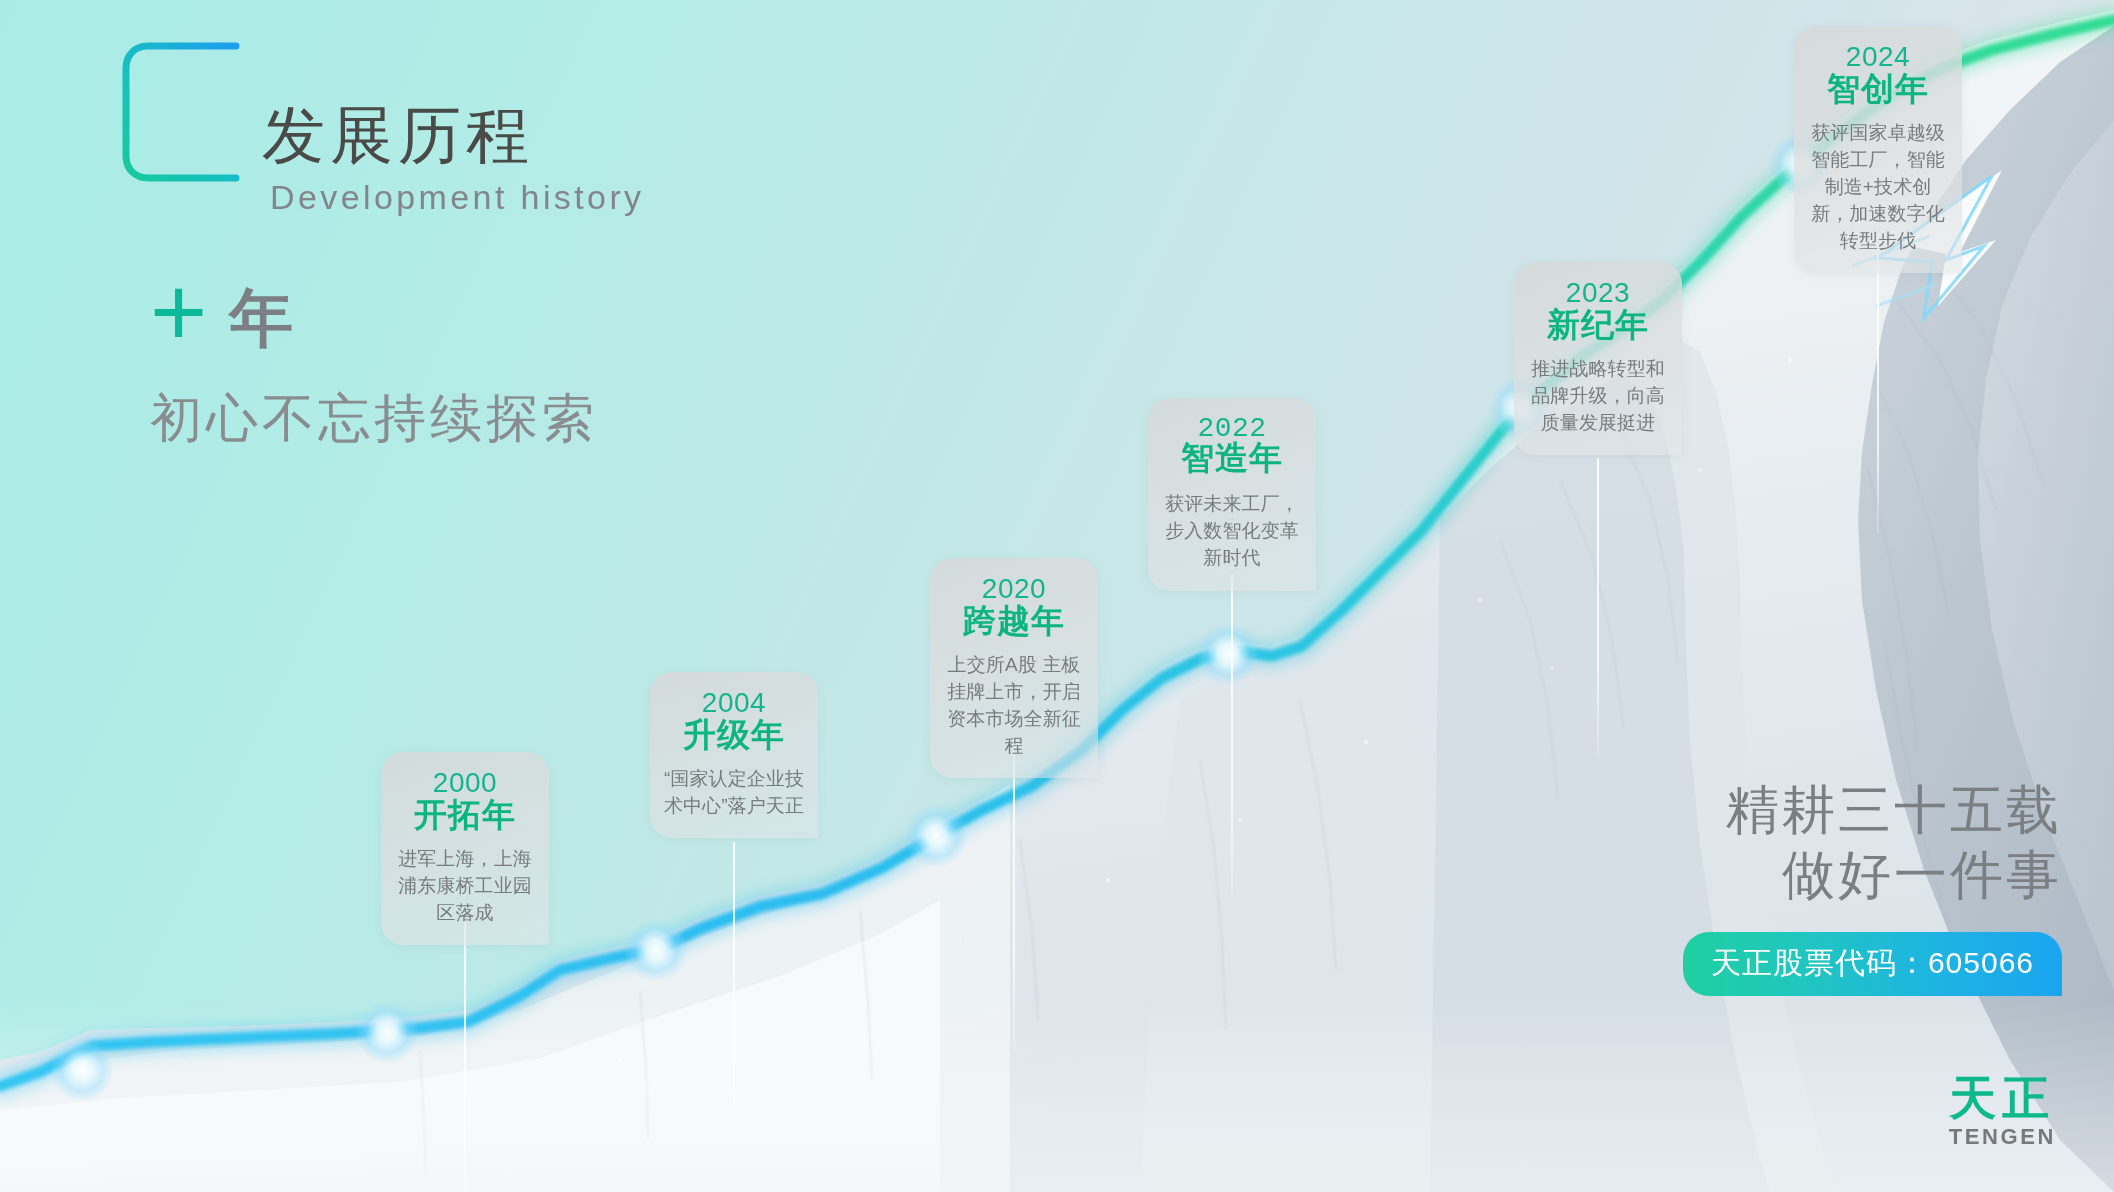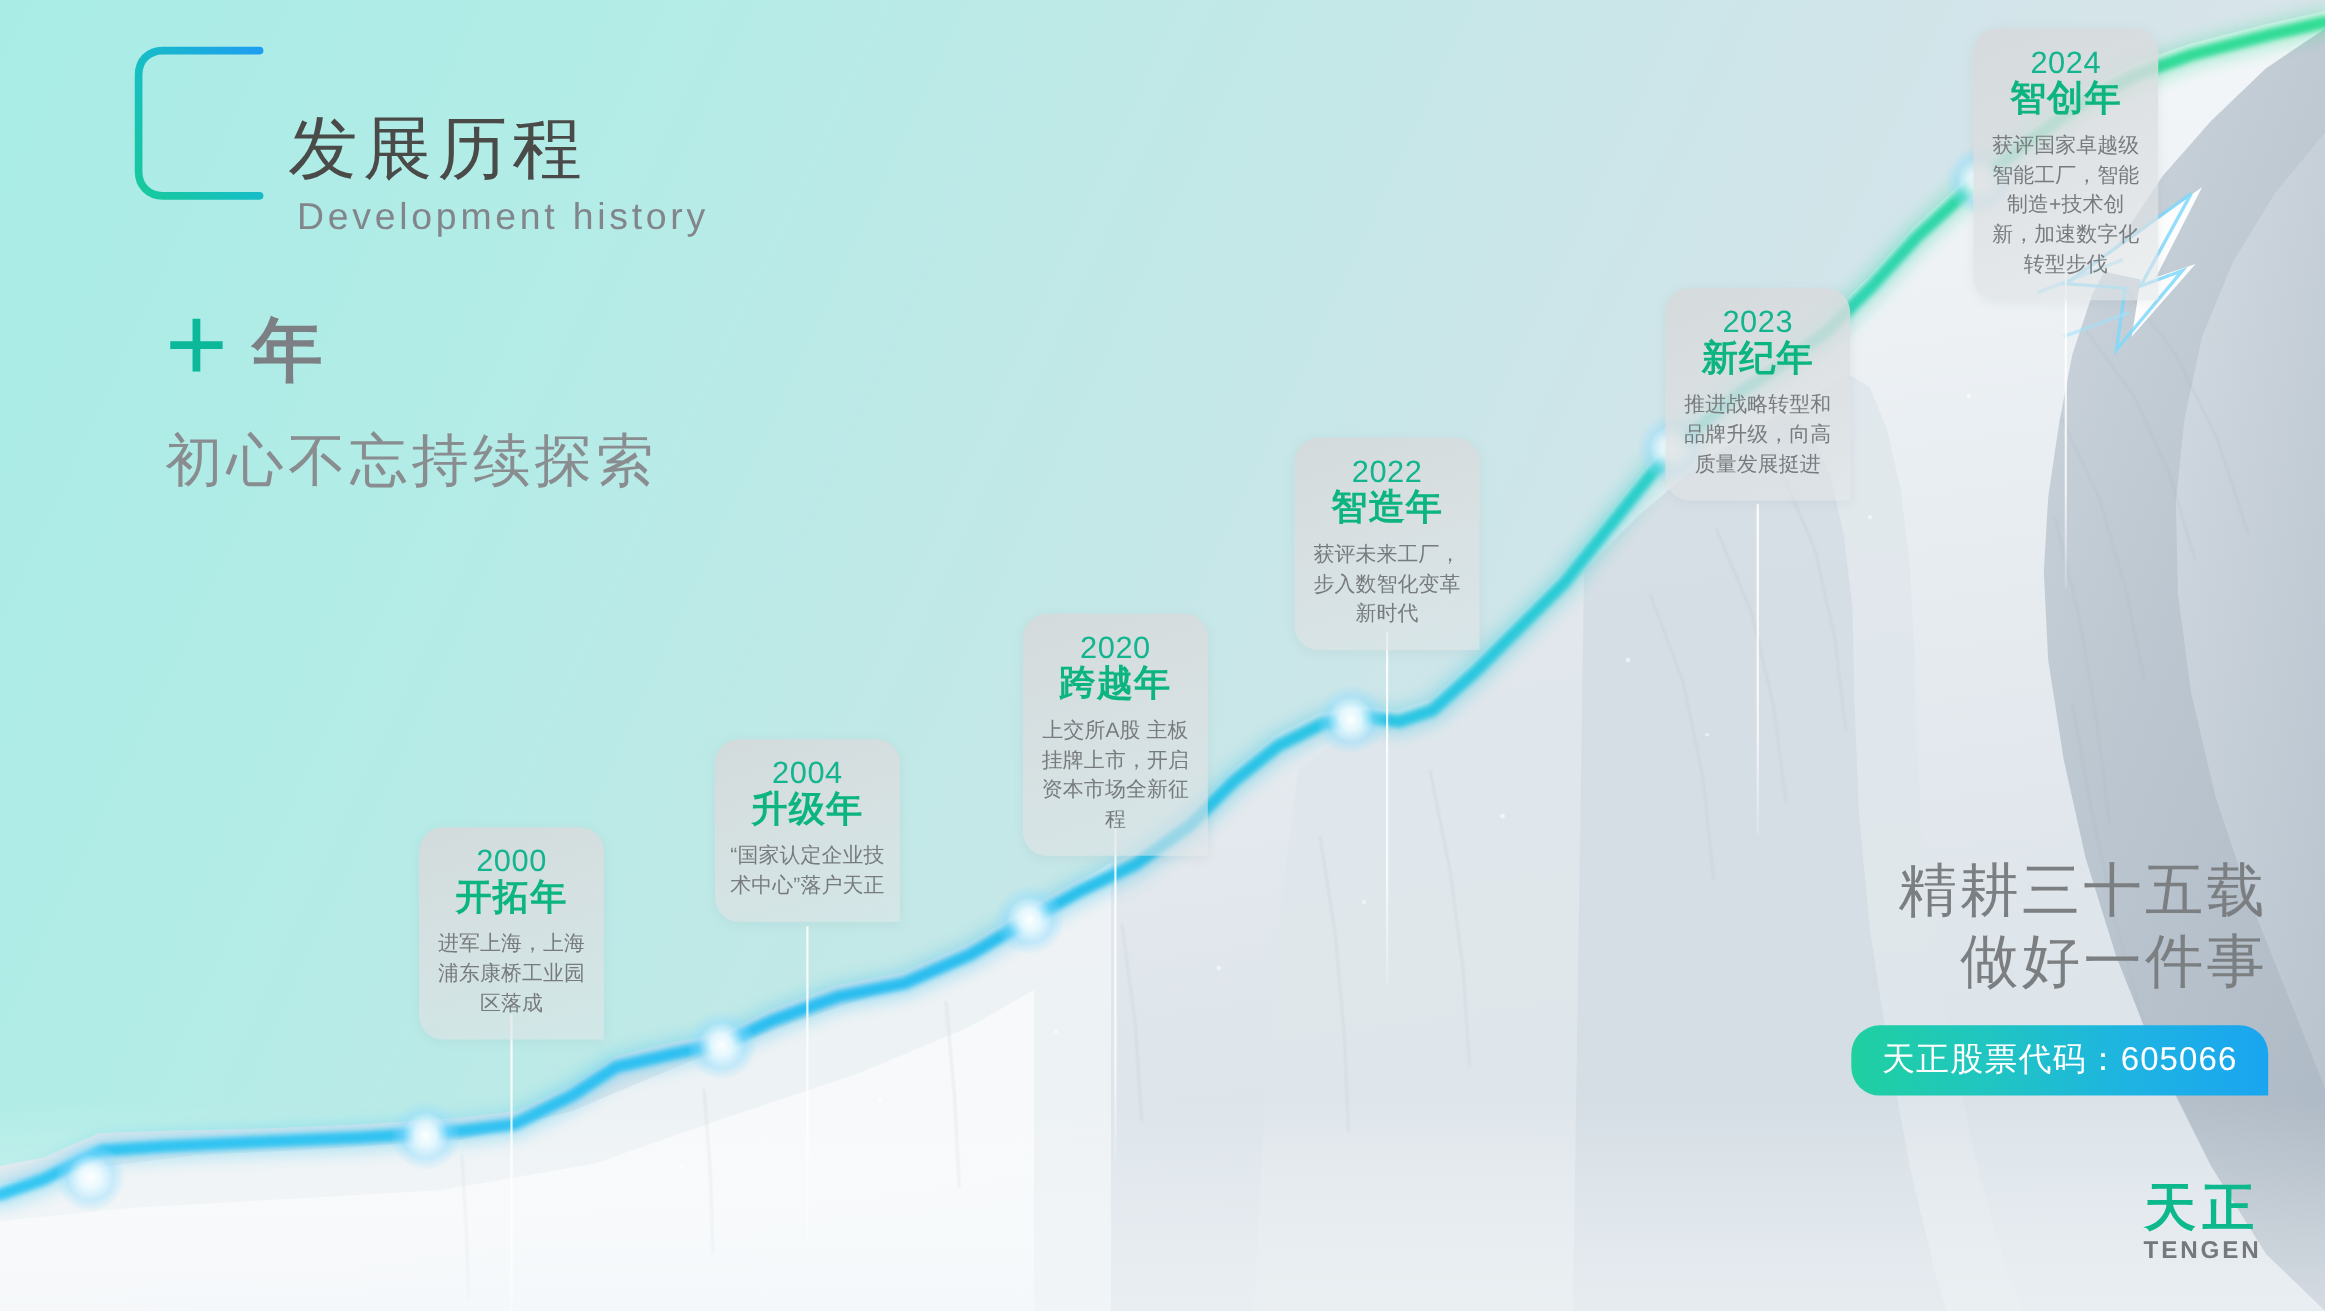--- a/index.html
+++ b/index.html
@@ -278,21 +278,21 @@
 
   <div class="milestone" style="left:930px; top:558px;">
     <div class="stem" style="top:196px; height:300px;"></div>
     <div class="card">
       <div class="year">2020</div>
       <div class="tag">跨越年</div>
       <div class="desc">上交所A股 主板挂牌上市，开启资本市场全新征程</div>
     </div>
   </div>
 
-  <div class="milestone" style="left:1177px; top:398px;">
+  <div class="milestone" style="left:1148px; top:398px;font-family:Liberation Mono, monospace;">
     <div class="stem" style="top:176px; height:320px;"></div>
     <div class="card">
       <div class="year">2022</div>
       <div class="tag">智造年</div>
       <div class="desc">获评未来工厂，步入数智化变革新时代</div>
     </div>
   </div>
 
   <div class="milestone" style="left:1514px; top:262px;">
     <div class="stem" style="top:196px; height:300px;"></div>

